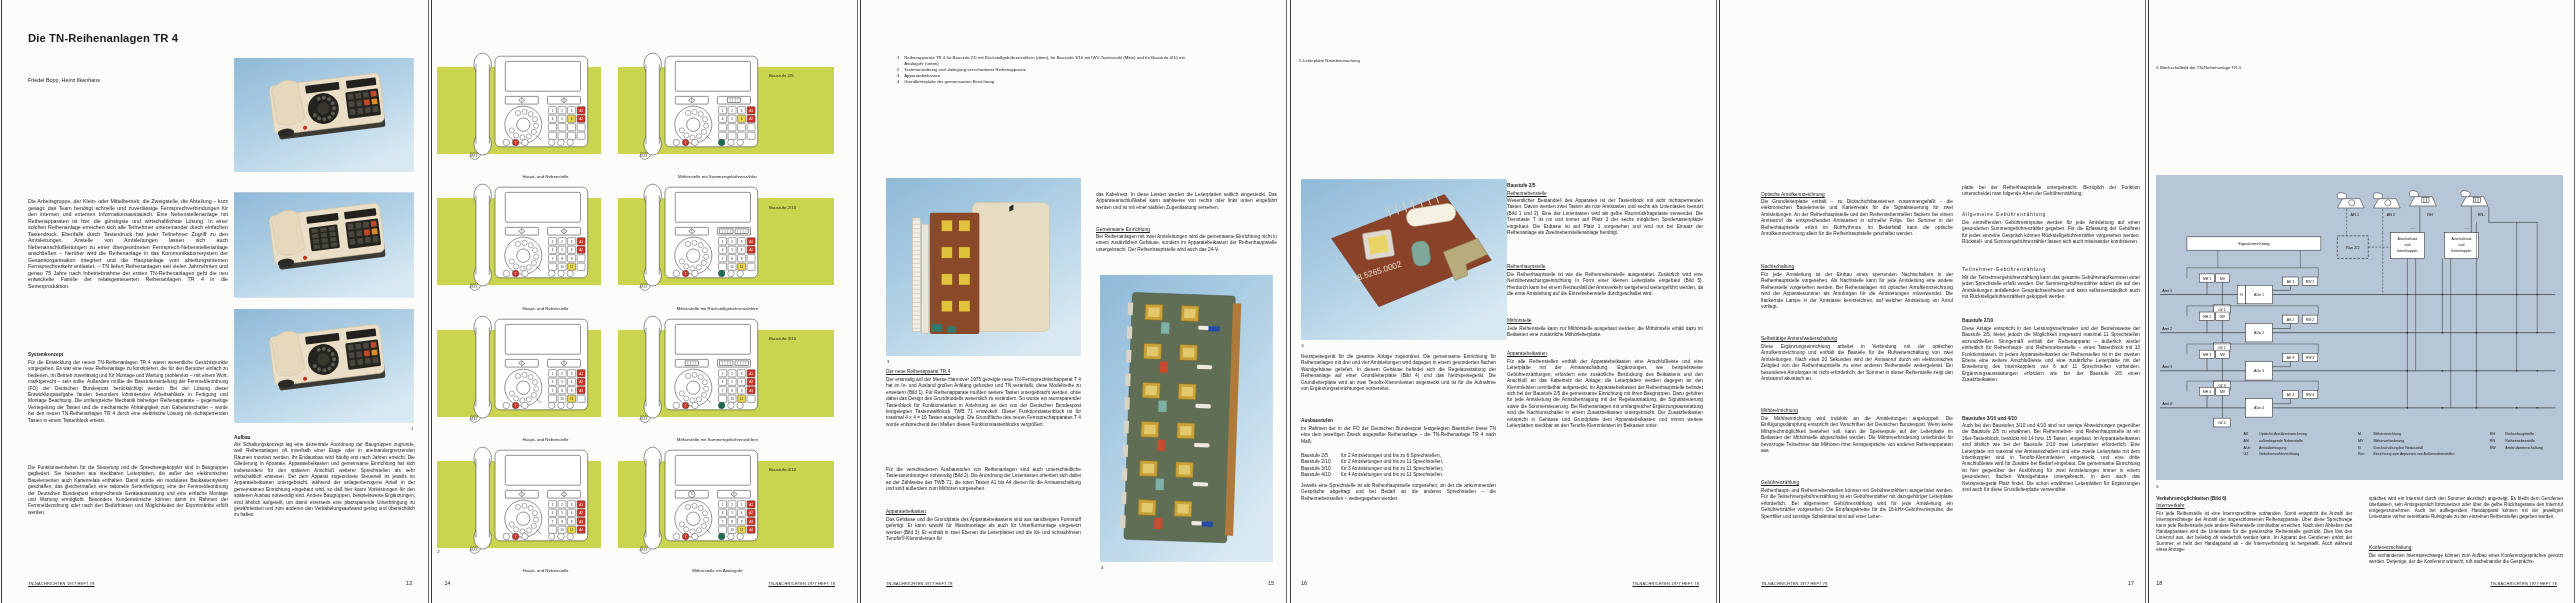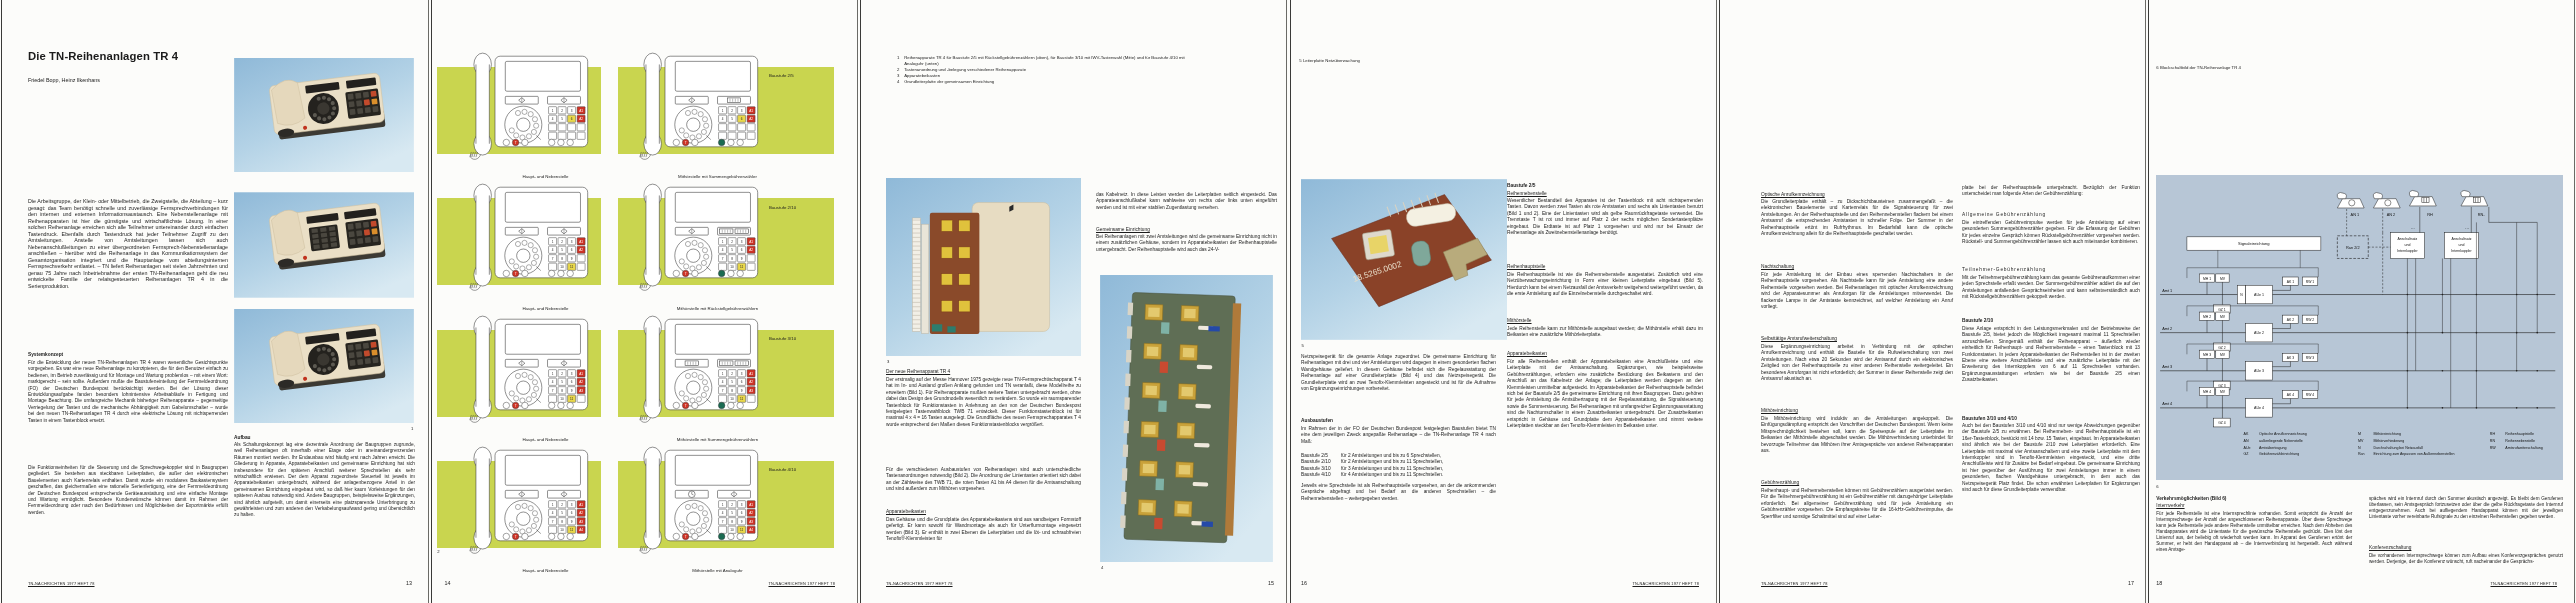--- a/index.html
+++ b/index.html
@@ -31,21 +31,21 @@
   .stufe-n{flex:0 0 40px;}
   .stufe-t{flex:1;}
   svg{display:block;}
 </style>
 </head>
 <body>
 
 <div id="spread">
 
   <section class="page" style="left:0">
-    <div class="p title" style="left:28px;top:50px">Die TN-Reihenanlagen TR 4</div>
+    <div class="p title" style="left:28px;top:32px">Die TN-Reihenanlagen TR 4</div>
     <div class="p authors" style="left:28px;top:77px">Friedel Bopp, Heinz Ilkenhans</div>
     <div class="photo" style="left:234px;top:58px;width:180px;height:114px">
         <svg viewBox="0 0 350 222" width="100%" height="100%" xmlns="http://www.w3.org/2000/svg">
           <defs>
             <linearGradient id="g0" x1="0" y1="0" x2="0.7" y2="1">
               <stop offset="0" stop-color="#8fb9d8"></stop>
               <stop offset="0.55" stop-color="#b3d2e6"></stop>
               <stop offset="1" stop-color="#d8e9f2"></stop>
             </linearGradient>
           </defs>

